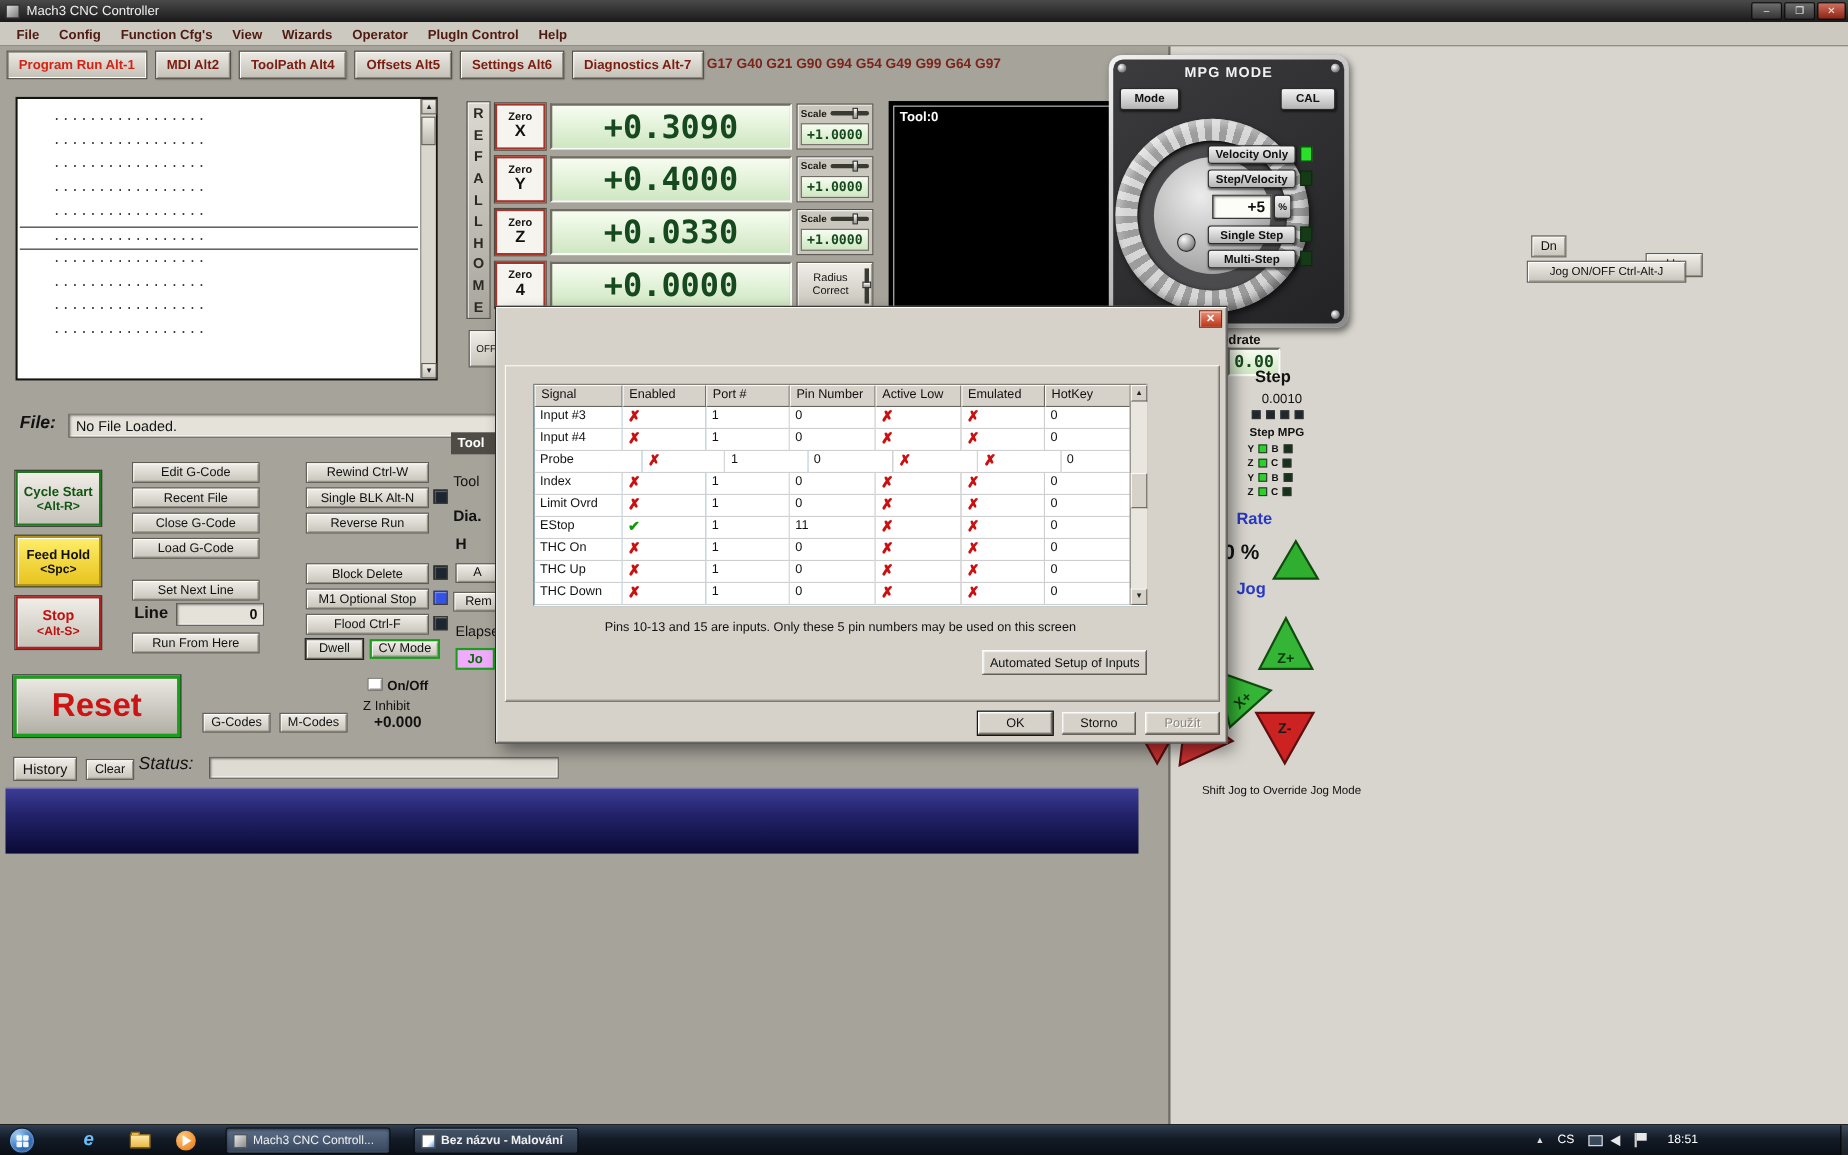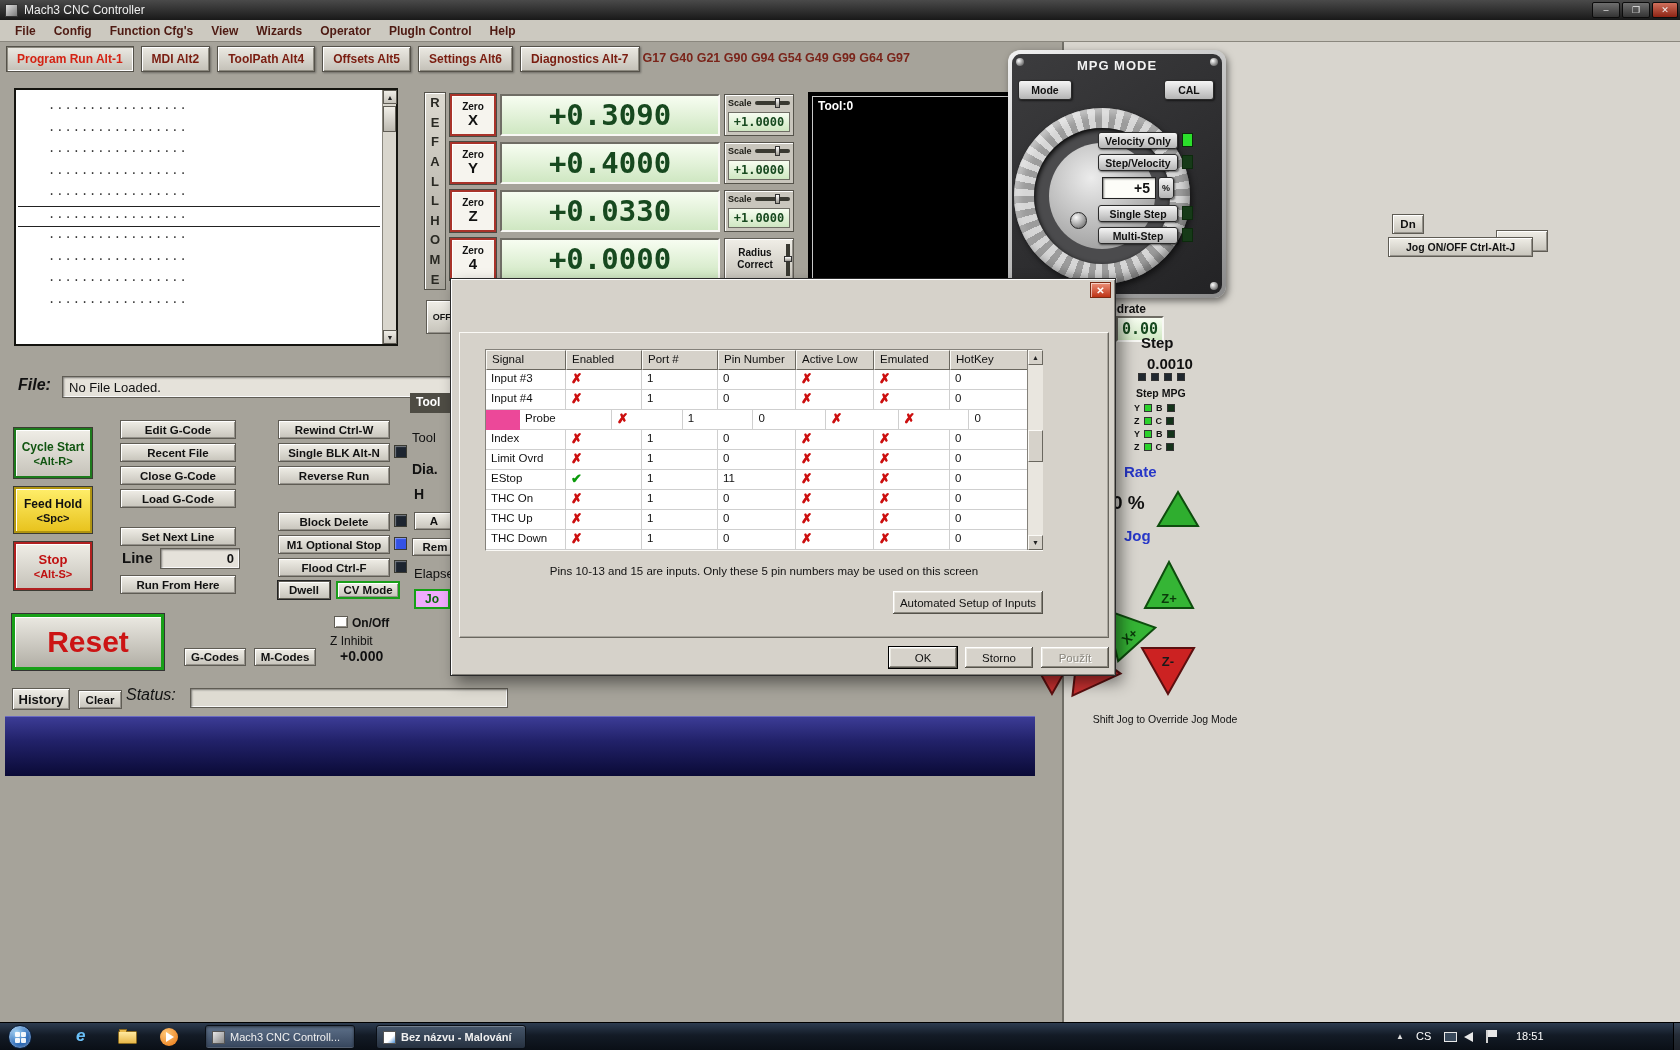--- a/index.html
+++ b/index.html
@@ -1,19 +1,19 @@
 <!DOCTYPE html>
 <html><head>
 <meta charset="utf-8">
 <style>
   *{margin:0;padding:0;box-sizing:border-box}
   html,body{width:1680px;height:1050px}
   body{position:relative;overflow:hidden;background:#a6a39a;font-family:"Liberation Sans",sans-serif;color:#111}
   .abs{position:absolute}
-  .btn{background:linear-gradient(180deg,#f0eee7,#c7c4bb);border:1px solid #5f5c54;box-shadow:inset 1px 1px 0 #fff,inset -1px -1px 0 #94918a;color:#111;font-size:11.5px;font-weight:700;display:flex;align-items:center;justify-content:center;white-space:nowrap}
+  .btn{background:linear-gradient(180deg,#f0eee7,#c7c4bb);border:1px solid #5f5c54;box-shadow:inset 1px 1px 0 #fff,inset -1px -1px 0 #94918a;color:#111;font-size:11.5px;font-weight:400;display:flex;align-items:center;justify-content:center;white-space:nowrap}
   .sunken{background:#dedbd2;border:1px solid #5f5c54;box-shadow:inset 1px 1px 2px rgba(0,0,0,.45),inset -1px -1px 0 #fff}
   .lbl{position:absolute;font-size:12px;color:#111;white-space:nowrap}
 
   
   #titlebar{position:absolute;left:0;top:0;width:1680px;height:20px;background:linear-gradient(180deg,#4a4a4a,#191919);display:flex;align-items:center;color:#efefef;font-size:12px;z-index:20}
   .winbtn{position:absolute;top:2px;height:16px;border:1px solid #0c0c0c;border-radius:2px;background:linear-gradient(#6e6e6e,#343434);color:#eee;font-size:9px;display:flex;align-items:center;justify-content:center}
   #menubar{position:absolute;left:0;top:20px;width:1680px;height:22px;background:#ccc9c0;border-bottom:1px solid #8a877e;display:flex;align-items:center;padding-left:6px;z-index:20}
   .menu-item{padding:3px 9px;font-size:12px;font-weight:600;color:#4e1a12}
 
   
@@ -78,21 +78,21 @@
   .axis-row{display:flex;align-items:center;gap:4px;height:13px;font-size:9px;font-weight:700}
 
   
   #dialog{position:absolute;left:450px;top:278px;width:666px;height:398px;background:#d6d2ca;border:1px solid #2a2a2a;box-shadow:inset 1px 1px 0 #fff,inset -1px -1px 0 #84817a,6px 7px 14px rgba(0,0,0,.45);z-index:50}
   #dlg-title{position:absolute;left:3px;top:3px;right:3px;height:22px;background:linear-gradient(90deg,#123a8c,#2e62b4 55%,#8fb8e8);display:flex;align-items:center;color:#fff;font-weight:700;font-size:12px;padding-left:6px}
   #dlg-close{position:absolute;right:4px;top:3px;width:21px;height:16px;background:linear-gradient(#ec9078,#bd3416);border:1px solid #7a2a12;box-shadow:inset 1px 1px 0 rgba(255,255,255,.6);color:#fff;font-size:10px;font-weight:700;display:flex;align-items:center;justify-content:center}
   #dlg-tabs{position:absolute;left:8px;top:33px;display:flex;align-items:flex-end;height:20px}
   .dlg-tab{height:19px;padding:2px 7px 0;font-size:11.5px;color:#111;background:#d6d2ca;border:1px solid #84817a;border-bottom:none;border-top-color:#fbfaf6;border-left-color:#fbfaf6;border-radius:3px 3px 0 0;white-space:nowrap}
   .dlg-tab.active{height:23px;padding-top:4px;position:relative;z-index:3;box-shadow:0 2px 0 #d6d2ca}
   #dlg-content{position:absolute;left:8px;top:53px;width:650px;height:306px;background:#d6d2ca;border:1px solid;border-color:#fbfaf6 #6a675f #6a675f #fbfaf6;box-shadow:inset -1px -1px 0 #a9a69e}
-  #signals-table{position:absolute;left:25px;top:16px;width:558px;height:202px;background:#ec4899;border:1px solid;border-color:#84817a #fbfaf6 #fbfaf6 #84817a}
+  #signals-table{position:absolute;left:25px;top:16px;width:558px;height:202px;background:#0369a1;border:1px solid;border-color:#84817a #fbfaf6 #fbfaf6 #84817a}
   .tbl-head{display:flex}
   .th{height:20px;background:#d6d2ca;border:1px solid;border-color:#fbfaf6 #6a675f #6a675f #fbfaf6;font-size:11.5px;padding:2px 0 0 5px;color:#111}
   .tbl-row{display:flex}
   .td{height:20px;border-right:1px solid #cfcfcf;border-bottom:1px solid #cfcfcf;padding:2px 0 0 5px;font-size:11.5px;background:#fff;color:#111}
   .xmark{color:#cc1010;font-weight:700;font-size:13px;line-height:13px;text-shadow:.5px 0 #cc1010}
   .chk{color:#0a9a0a;font-weight:700;font-size:13px;line-height:13px}
   #tbl-scroll{position:absolute;right:0;top:0;width:16px;height:200px;background:#e9e6df;border-left:1px solid #84817a}
   .dlg-scroll-arrow{width:15px;height:15px;background:#d6d2ca;border:1px solid;border-color:#fbfaf6 #6a675f #6a675f #fbfaf6;font-size:7px;display:flex;align-items:center;justify-content:center;color:#222}
   #tbl-thumb{position:absolute;left:0;top:80px;width:15px;height:32px;background:#d6d2ca;border:1px solid;border-color:#fbfaf6 #6a675f #6a675f #fbfaf6}
   .dlg-btn{background:#d6d2ca;box-shadow:inset -1px -1px 0 #55524a,inset 1px 1px 0 #fff,inset -2px -2px 0 #8a877e,inset 2px 2px 0 #eae8e1;font-size:11.5px;color:#111;display:flex;align-items:center;justify-content:center}
@@ -317,21 +317,21 @@
     <div class="mpg-btn" style="left:86px;top:151px;width:80px;height:17px">Single Step</div>
     <div class="mpg-led" style="left:170px;top:152px;background:#163a18"></div>
     <div class="mpg-btn" style="left:86px;top:173px;width:80px;height:17px">Multi-Step</div>
     <div class="mpg-led" style="left:170px;top:174px;background:#163a18"></div>
   </div>
 </div>
 
 <div class="lbl" style="left:1096px;top:302px;font-weight:700">Feedrate</div>
 <div class="dro-mini abs" style="left:1116px;top:316px;width:48px;height:26px;font-size:15px">0.00</div>
 <div class="lbl" style="left:1141px;top:334px;font-size:15px;font-weight:700">Step</div>
-<div class="lbl" style="left:1147px;top:355px;font-size:15px;font-weight:700">0.0010</div>
+<div class="lbl" style="left:1147px;top:355px;font-size:12px;font-weight:400">0.0010</div>
 <div class="abs" style="left:1138px;top:373px;display:flex;gap:5px">
   <div class="mini-led" style="background:#20282f"></div>
   <div class="mini-led" style="background:#20282f"></div>
   <div class="mini-led" style="background:#20282f"></div>
   <div class="mini-led" style="background:#20282f"></div>
 </div>
 <div class="lbl" style="left:1136px;top:387px;font-size:10.5px;font-weight:700">Step MPG</div>
 <div class="abs" style="left:1134px;top:401px">
     <div class="axis-row">
       <span>Y</span>
@@ -408,21 +408,21 @@
         <div class="tbl-row">
           <div class="td" style="width: 80px;">Input #4</div>
           <div class="td" style="width: 76px;"><span class="xmark">✗</span></div>
           <div class="td" style="width: 76px;">1</div>
           <div class="td" style="width: 78px;">0</div>
           <div class="td" style="width: 78px;"><span class="xmark">✗</span></div>
           <div class="td" style="width: 76px;"><span class="xmark">✗</span></div>
           <div class="td" style="width: 78px;">0</div>
         </div>
         <div class="tbl-row">
-          <div class="td" style="width: 99px; margin-left: 34px;">Probe</div>
+          <div class="td" style="width: 99px;">Probe</div>
           <div class="td" style="width: 76px;"><span class="xmark">✗</span></div>
           <div class="td" style="width: 76px;">1</div>
           <div class="td" style="width: 78px;">0</div>
           <div class="td" style="width: 78px;"><span class="xmark">✗</span></div>
           <div class="td" style="width: 76px;"><span class="xmark">✗</span></div>
           <div class="td" style="width: 78px;">0</div>
         </div>
         <div class="tbl-row">
           <div class="td" style="width: 80px;">Index</div>
           <div class="td" style="width: 76px;"><span class="xmark">✗</span></div>

